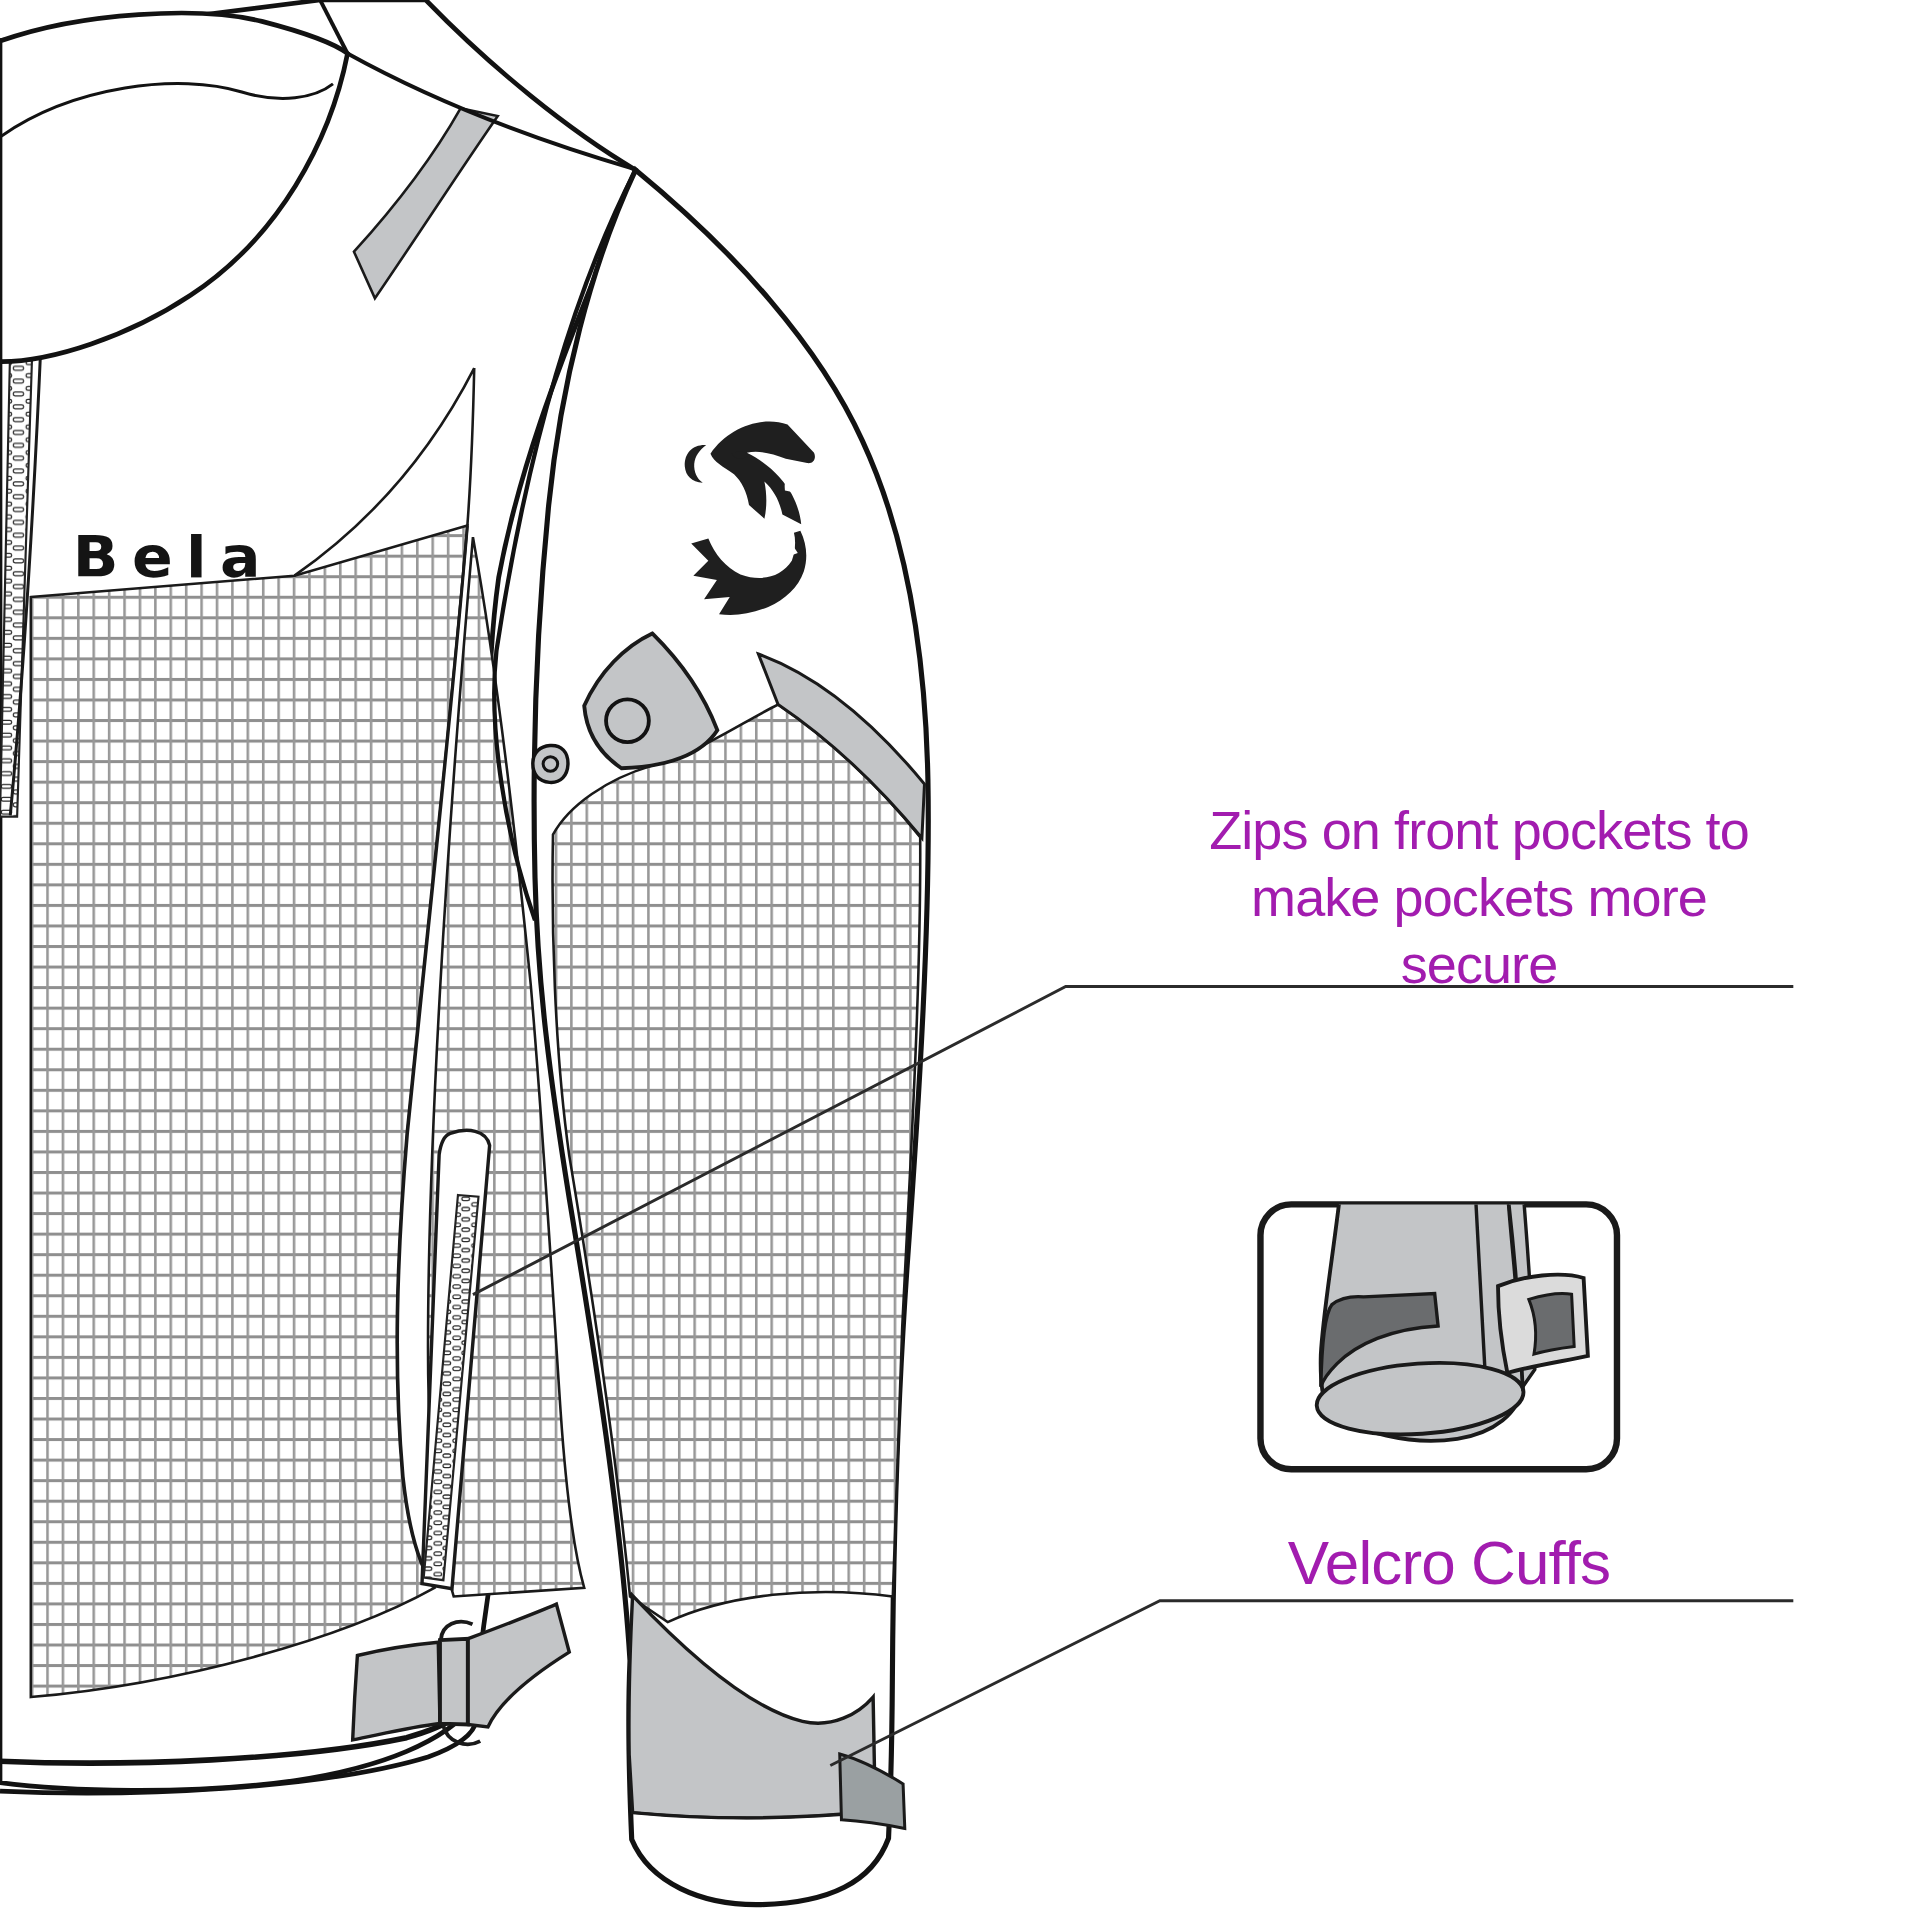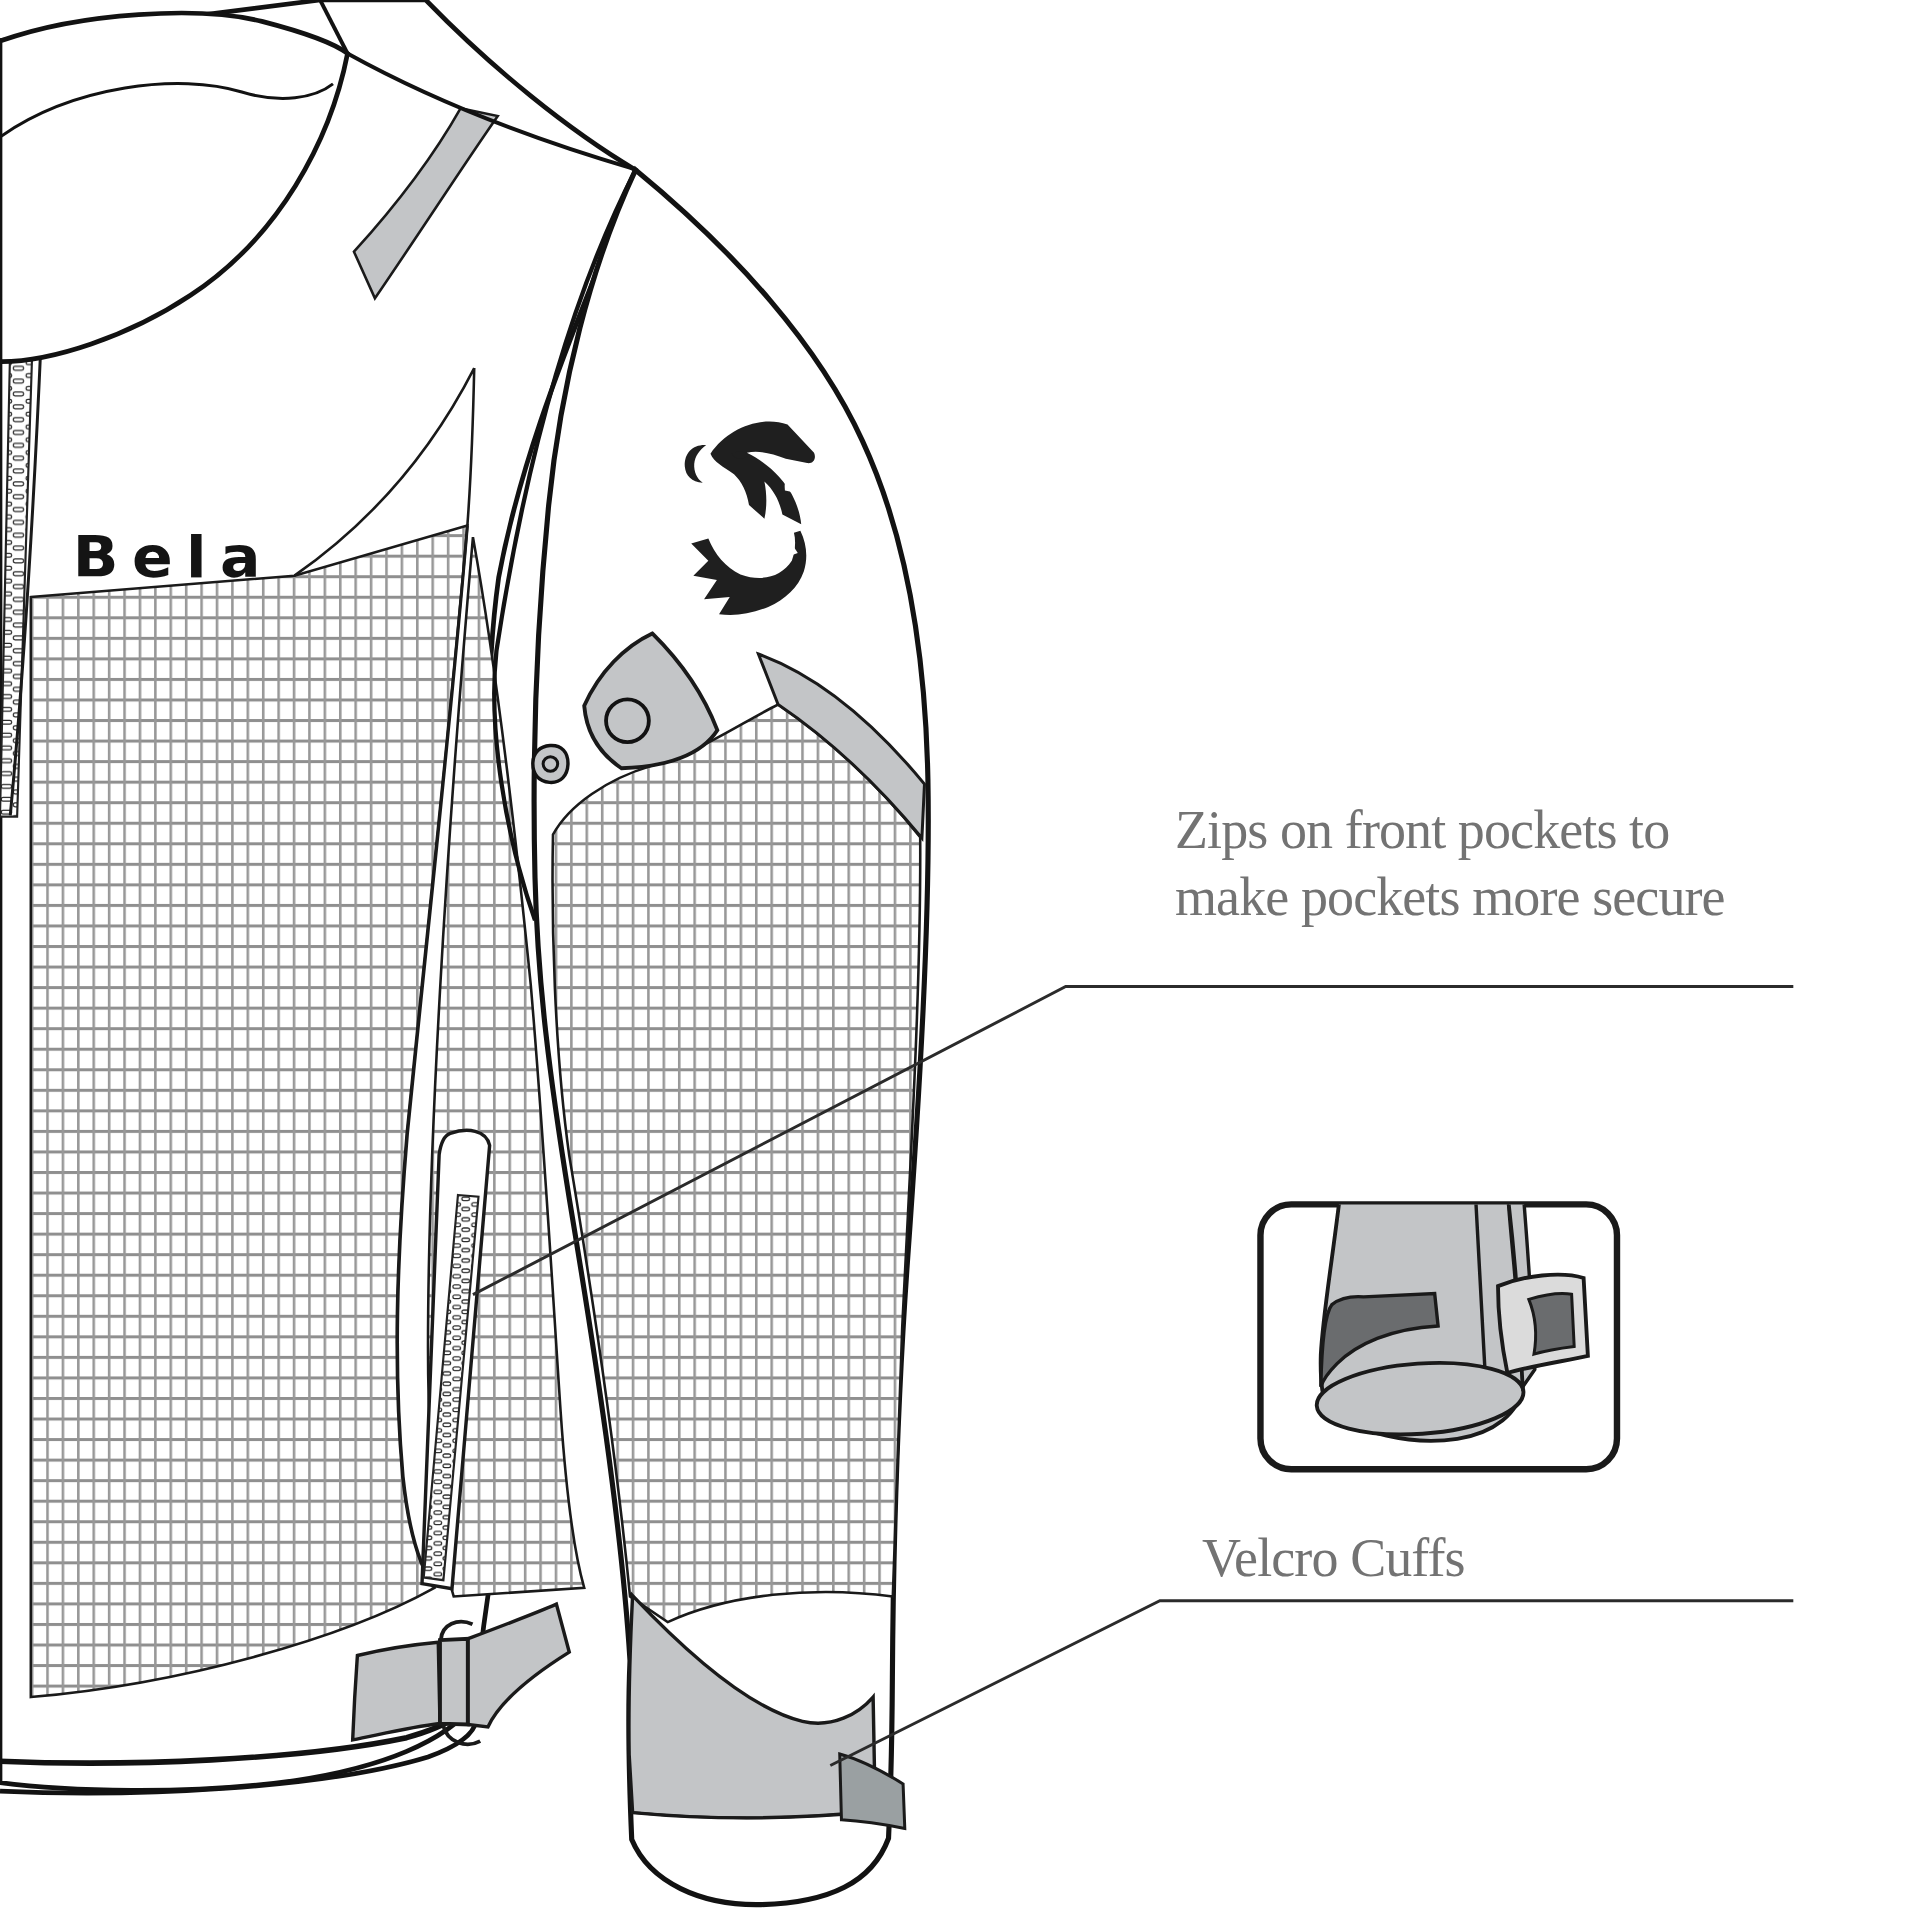--- a/index.html
+++ b/index.html
@@ -1,32 +1,32 @@
 <!DOCTYPE html>
 <html style="font-size:6.8px"><head>
 <meta charset="utf-8">
 <style>
   html,body{margin:0;padding:0;background:#ffffff;}
   body{width:1926px;height:1926px;position:relative;font-family:"Liberation Sans",sans-serif;}
   #scene{position:absolute;left:0;top:0;width:1926px;height:1926px;}
   .label{
     position:absolute;
-    color:#737373;
-    text-align:left;
-    font-family:Liberation Serif, serif;
+    color:#a21caf;
+    text-align:center;
+    font-family:Liberation Sans, sans-serif;
     letter-spacing:-0.9px;
     line-height:1.24;
   }
   .label.zips{
     left:1175px; top:797px; width:608px;
     font-size:54px;
   }
   .label.velcro{
-    left:1202px; top:1525px; width:556px;
-    font-size:54px;
+    left:1171px; top:1525px; width:556px;
+    font-size:62px;
   }
 </style>
 </head>
 <body>
 
 <svg id="scene" viewBox="0 0 4500 4500" xmlns="http://www.w3.org/2000/svg">
   <defs>
 
     <pattern id="mesh" width="36" height="48" patternUnits="userSpaceOnUse">
       <rect width="36" height="48" fill="#ffffff"></rect>

